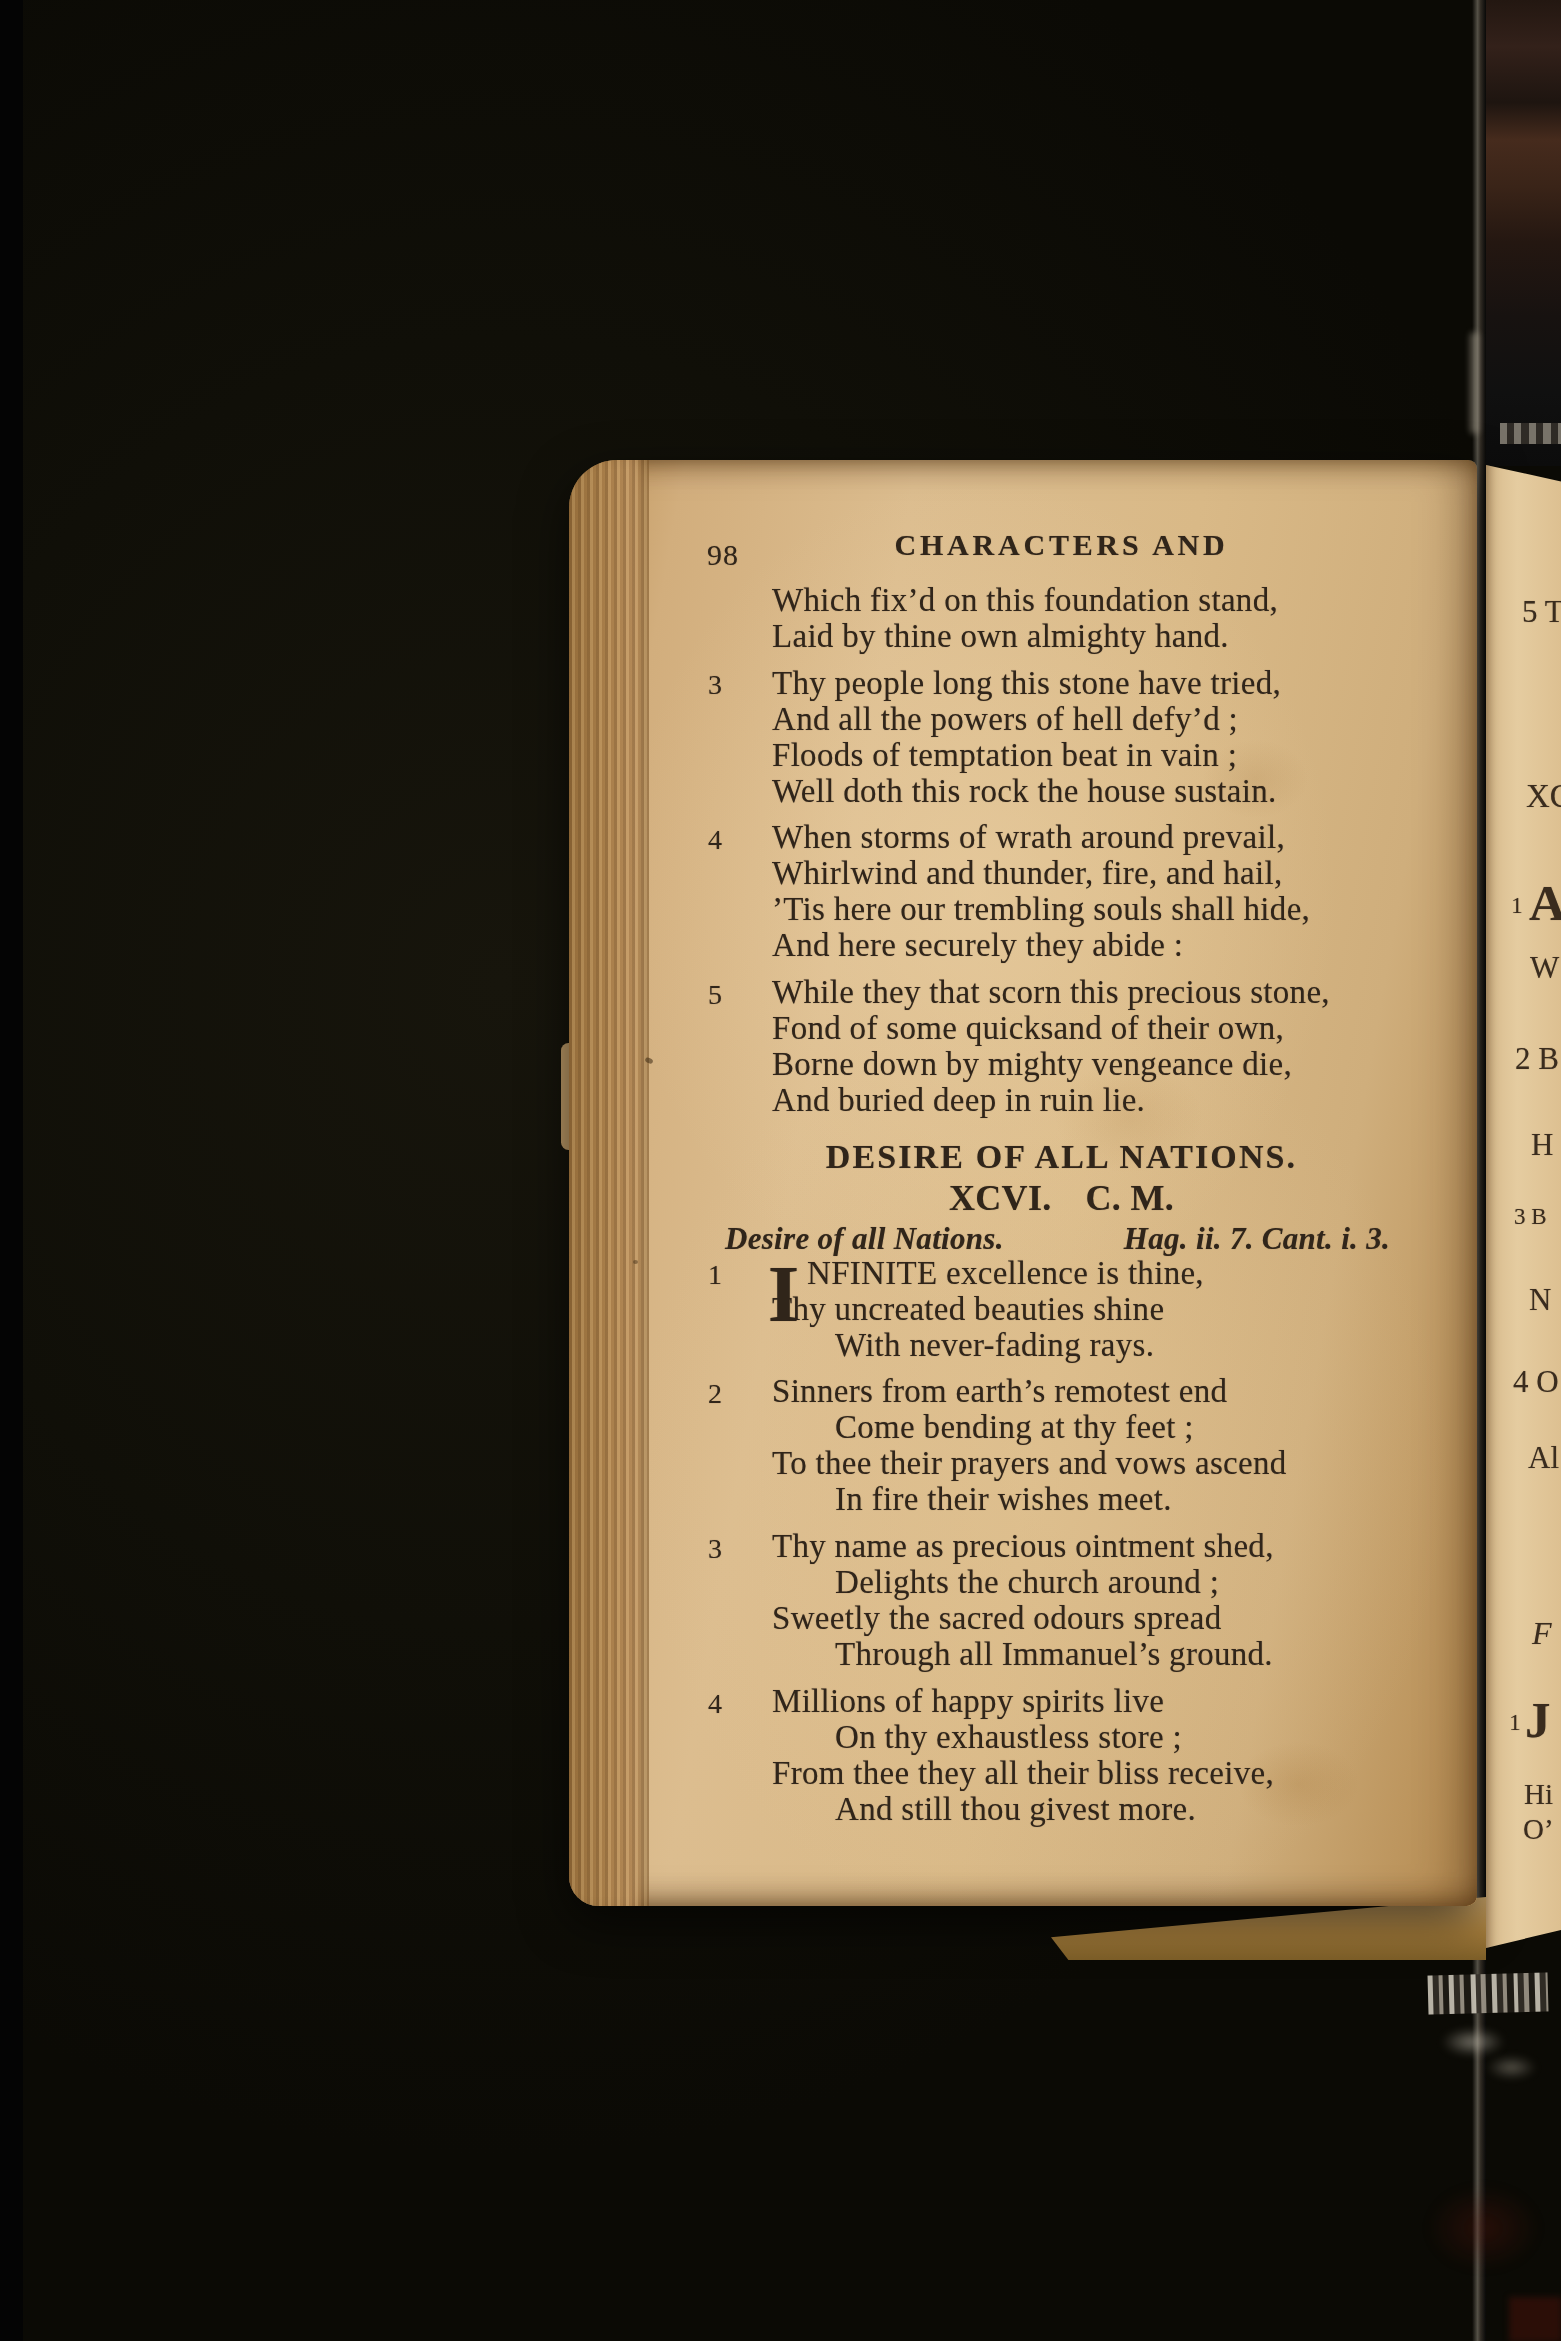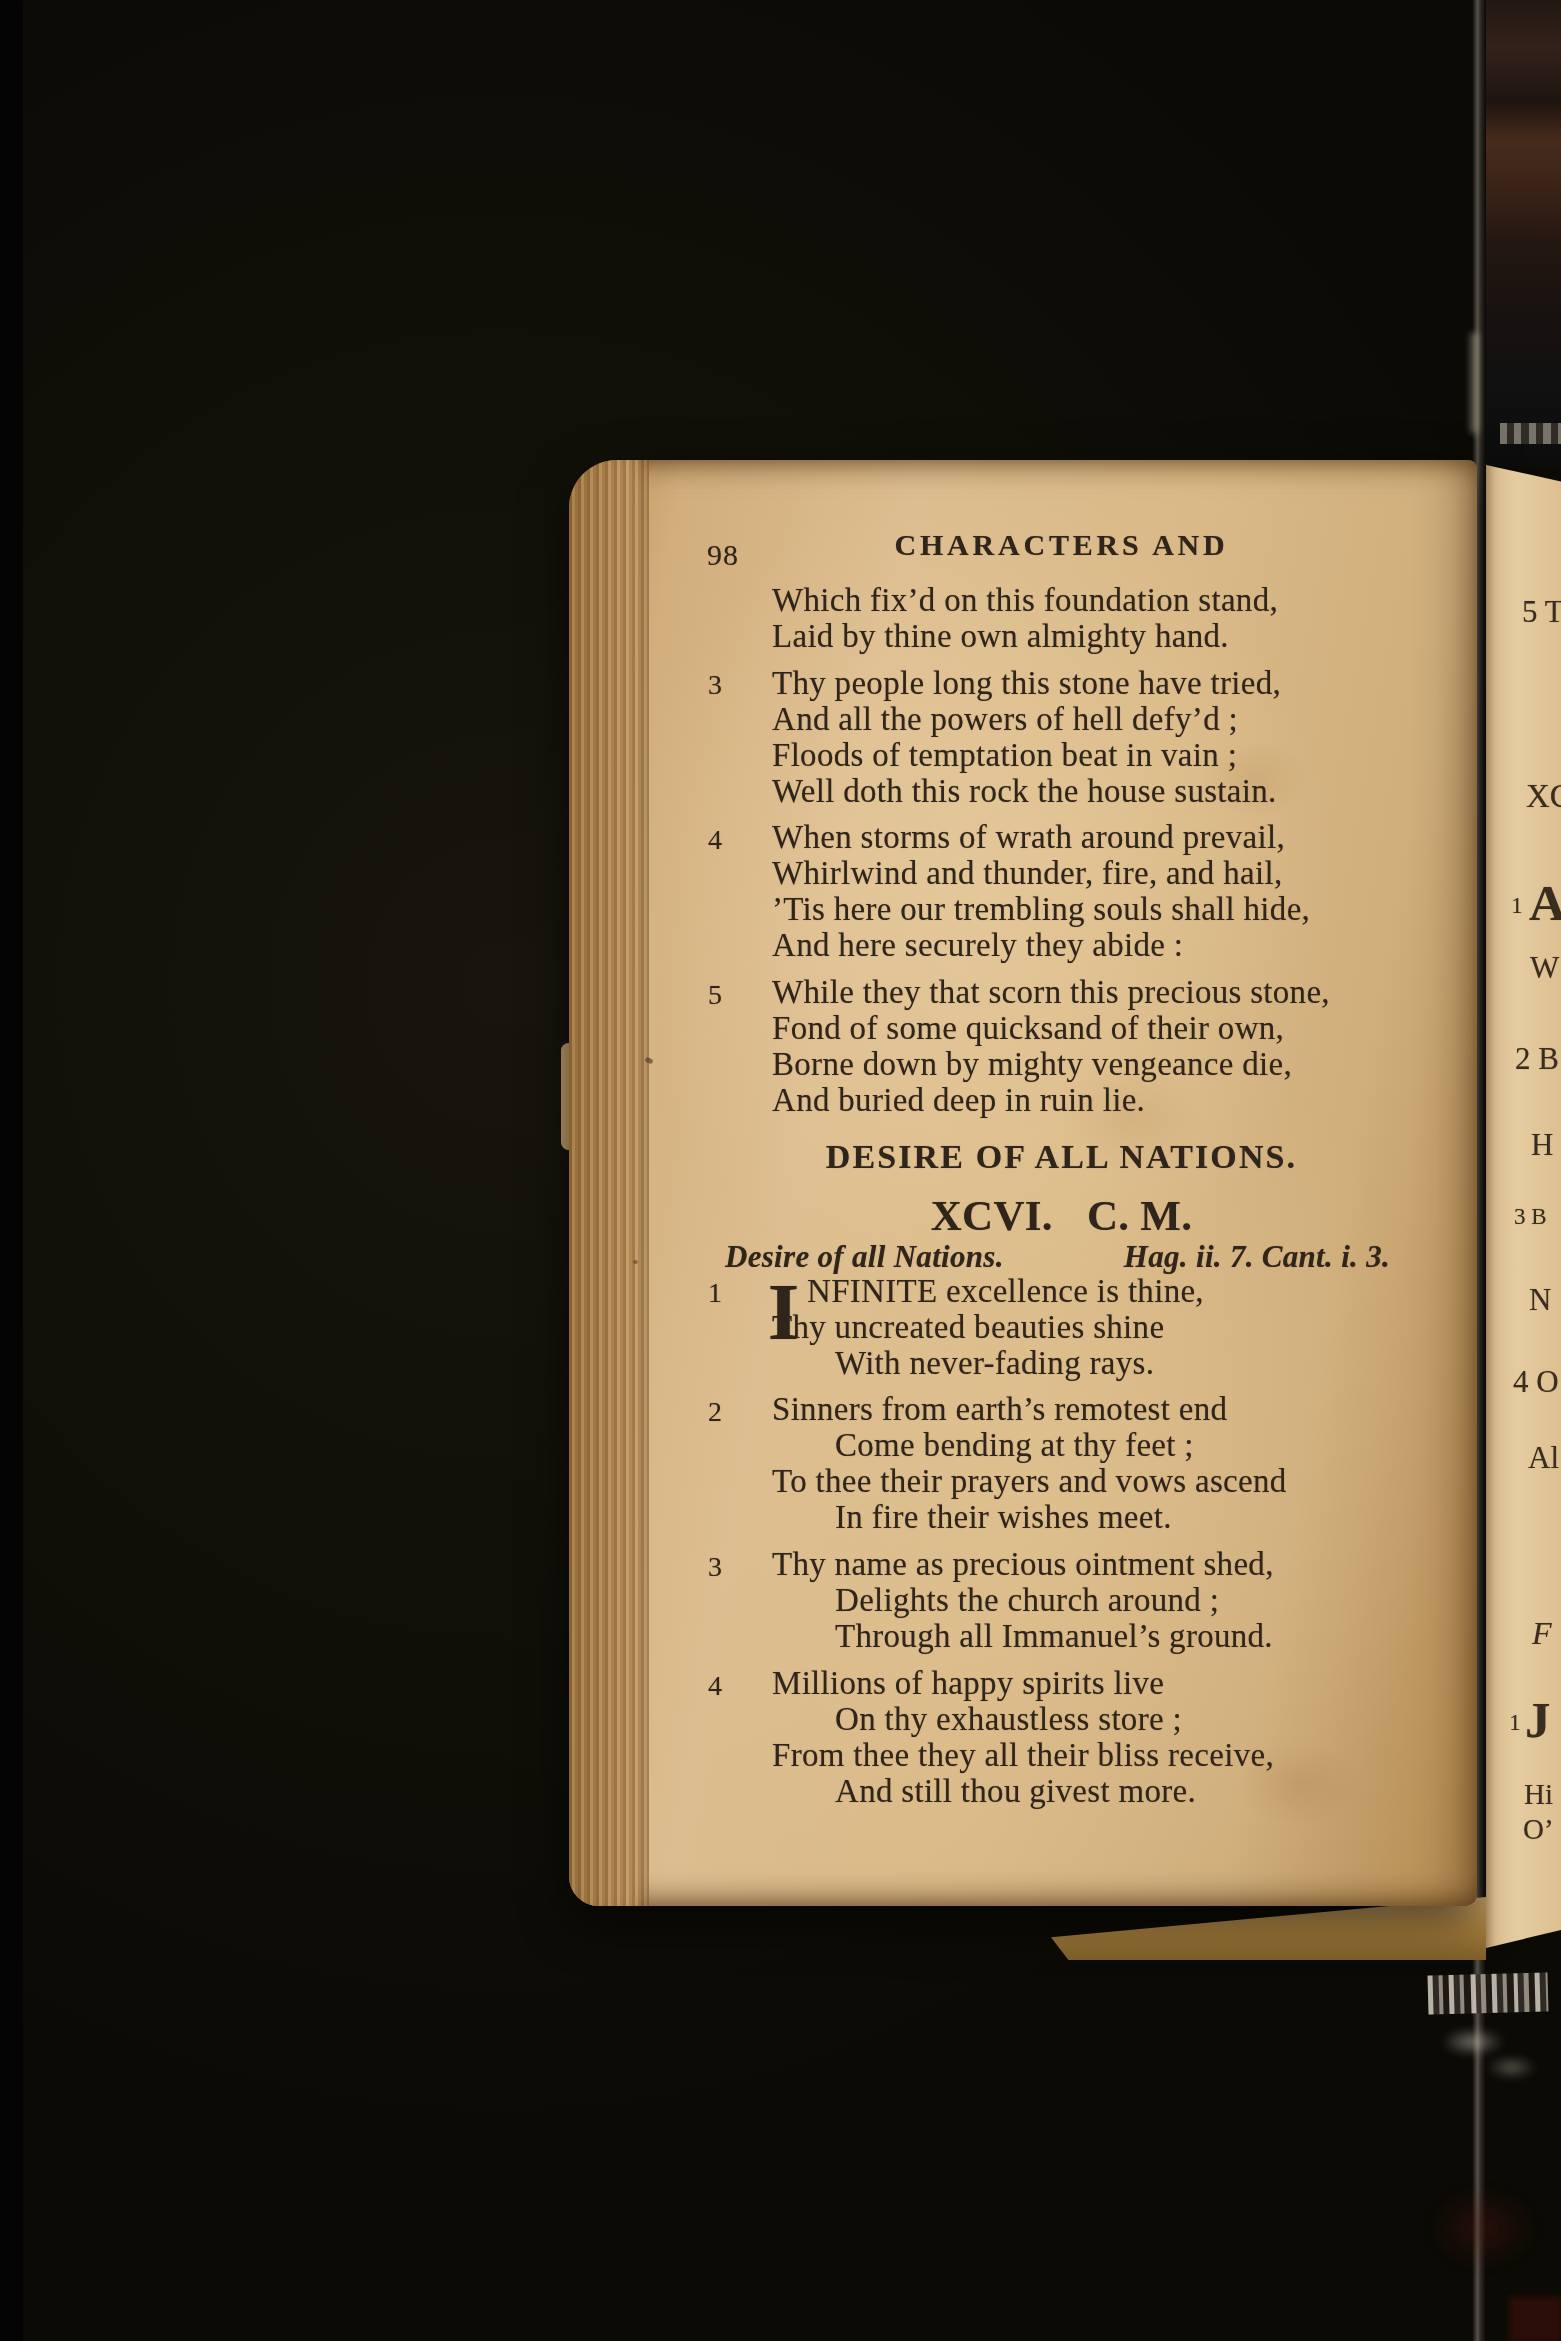--- a/index.html
+++ b/index.html
@@ -81,22 +81,22 @@
   .stanza{position:relative;margin-top:10.7px;}
   .stanza.first{margin-top:0;}
   .stanza-num{position:absolute;left:-64px;top:2.7px;font-size:28px;}
   .line{white-space:nowrap;}
   .line.indent{padding-left:63px;}
   .line.drop-offset{padding-left:35px;position:relative;}
   .dropcap{position:absolute;left:-4.3px;top:-1.1px;font-size:81px;line-height:1;font-weight:600;}
 
   .section-title{margin-top:19.3px;height:39px;line-height:39px;text-align:center;transform:translateX(-19px);
     font-size:34px;font-weight:600;letter-spacing:2.1px;white-space:nowrap;}
-  .meter-line{margin-top:22px;height:36px;line-height:36px;display:flex;justify-content:center;gap:34px;
-    transform:translateX(-19px);font-size:43px;font-weight:600;}
+  .meter-line{margin-top:4px;height:36px;line-height:36px;display:flex;justify-content:center;gap:34px;
+    transform:translateX(-19px);font-size:36px;font-weight:600;}
   .ref-line{margin-top:5.4px;height:33px;line-height:33px;margin-left:-47px;width:665px;
     display:flex;justify-content:space-between;font-style:italic;font-size:31px;font-weight:600;white-space:nowrap;}
 
   
   .facing{
     left:1486px;top:456px;width:75px;height:1501px;
     clip-path:polygon(0 0.6%,100% 1.7%,100% 98.2%,0 99.4%);
     background:linear-gradient(90deg,#d7ba8c 0%,#e5cca0 42%,#ddc091 100%);
     box-shadow:inset 7.5px 0 11.8px -5.4px rgba(70,40,10,.55);
   }
@@ -195,20 +195,21 @@
             <span class="stanza-num">2</span>
             <div class="line">Sinners from earth’s remotest end</div>
             <div class="line indent">Come bending at thy feet ;</div>
             <div class="line">To thee their prayers and vows ascend</div>
             <div class="line indent">In fire their wishes meet.</div>
           </div>
           <div class="stanza">
             <span class="stanza-num">3</span>
             <div class="line">Thy name as precious ointment shed,</div>
             <div class="line indent">Delights the church around ;</div>
+            <div class="line">Sweetly the sacred odours spread</div>
             <div class="line indent">Through all Immanuel’s ground.</div>
           </div>
           <div class="stanza">
             <span class="stanza-num">4</span>
             <div class="line">Millions of happy spirits live</div>
             <div class="line indent">On thy exhaustless store ;</div>
             <div class="line">From thee they all their bliss receive,</div>
             <div class="line indent">And still thou givest more.</div>
           </div>
         </div>

